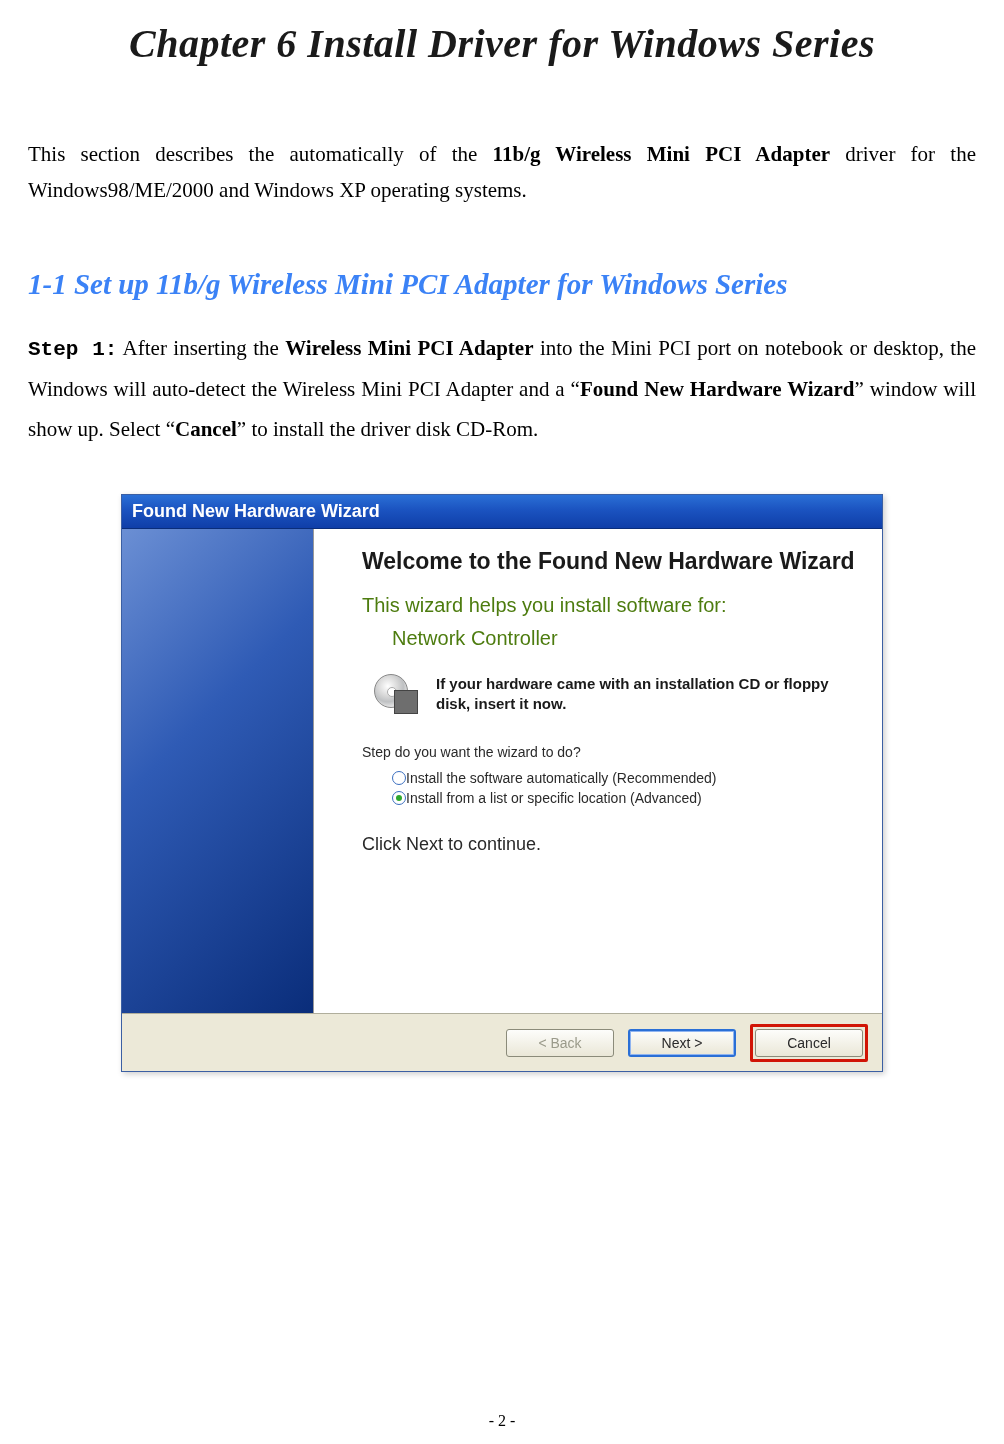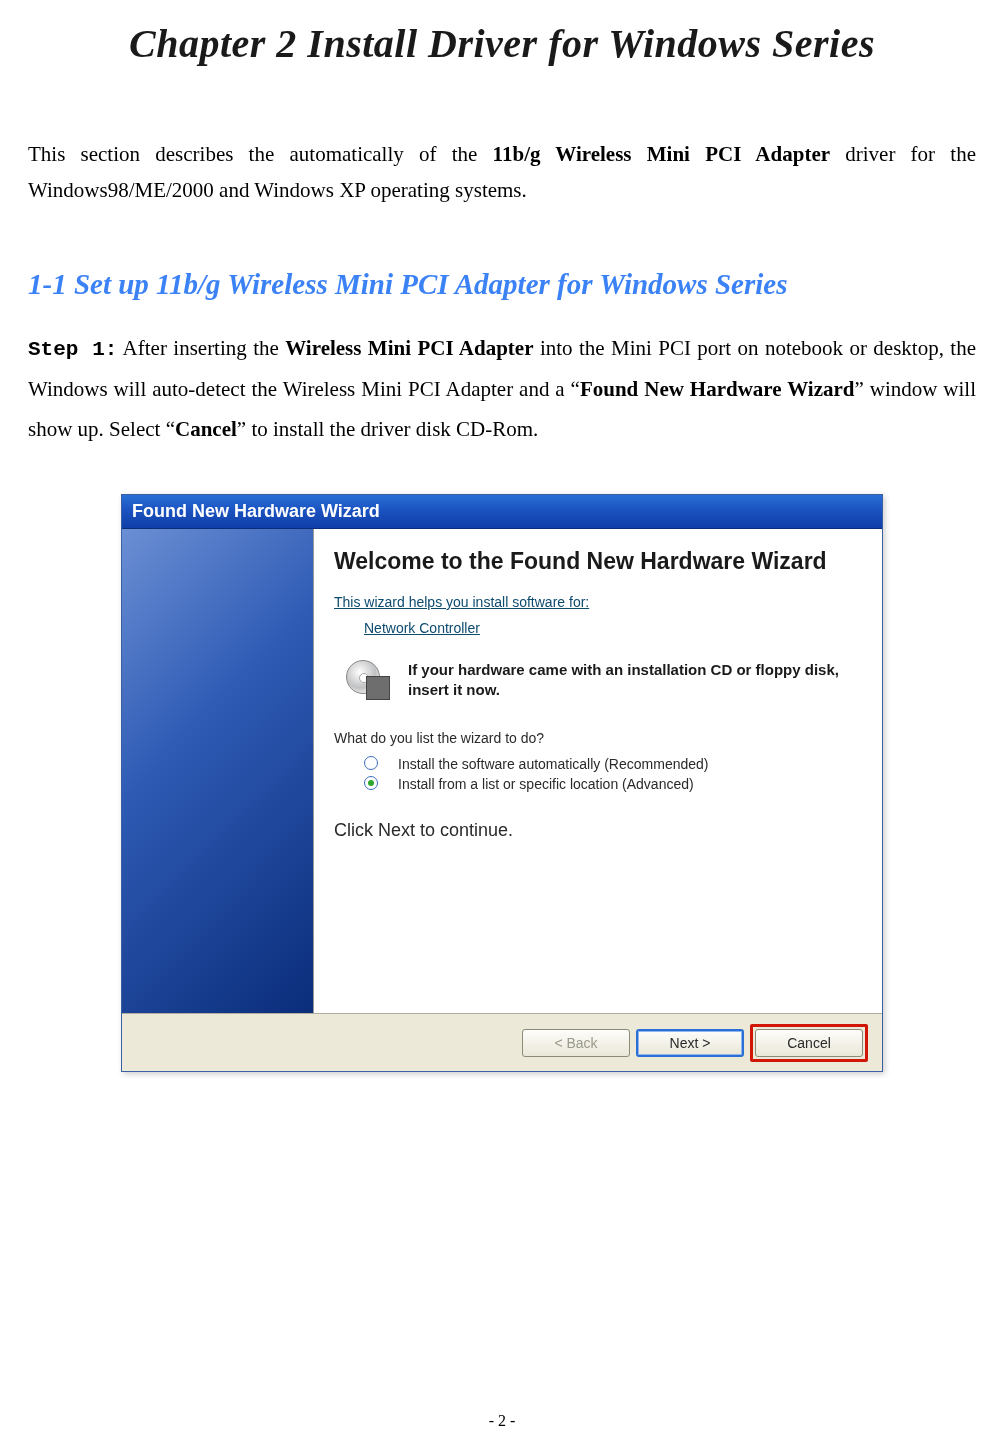--- a/index.html
+++ b/index.html
@@ -74,29 +74,30 @@
     }
     .wiz-left {
       width: 192px;
       background: linear-gradient(135deg, #6b8fd4 0%, #2f5bb5 40%, #0a2d7a 100%);
       border-right: 1px solid #999;
     }
     .wiz-right {
       flex: 1;
       padding: 18px 22px 16px 20px;
       color: #1a1a1a;
+      margin-left: 28px;
     }
     .wiz-h1 {
       font-size: 23px;
       font-weight: bold;
       line-height: 1.25;
       margin-bottom: 18px;
       color: #1a1a1a;
     }
-    .wiz-p { font-size: 14px; margin-bottom: 10px; color: #0c4a6e; text-decoration: underline; }
+    .wiz-p { font-size: 20px; margin-bottom: 10px; color: #4d7c0f; }
     .device { margin: 6px 0 24px 30px; }
 
     .cd-row {
       display: flex;
       align-items: center;
       gap: 18px;
       margin: 18px 0 30px 12px;
     }
     .cd-icon {
       width: 44px; height: 40px;
@@ -116,21 +117,21 @@
       position: absolute; right: 0; bottom: 0;
       width: 24px; height: 24px; background: #6e6e6e;
       border: 1px solid #444;
     }
     .cd-text {
       font-weight: bold; font-size: 15px; line-height: 1.35;
       color: #1a1a1a; flex: 1;
     }
 
     .radio-row {
-      display: flex; align-items: flex-start; gap: 20px;
+      display: flex; align-items: center; gap: 0;
       margin: 4px 0 4px 30px;
     }
     .radio {
       width: 14px; height: 14px; border-radius: 50%;
       border: 1px solid #3b6fbf; background: #fff;
       display: flex; align-items: center; justify-content: center;
     }
     .radio.selected::after {
       content: ""; width: 6px; height: 6px; border-radius: 50%;
       background: #2fa82f;
@@ -139,21 +140,21 @@
     .wiz-prompt { margin: 24px 0 10px 0; font-size: 14px; color: #2a2a2a; }
     .wiz-continue { margin-top: 28px; font-size: 18px; color: #2a2a2a; }
 
     .wiz-buttons {
       height: 58px;
       background: #ece9d8;
       border-top: 1px solid #b0ae9c;
       display: flex;
       align-items: center;
       justify-content: flex-end;
-      gap: 6px;
+      gap: 14px;
       padding: 0 14px;
     }
     .xp-btn {
       min-width: 108px; height: 28px;
       background: linear-gradient(to bottom, #fdfdfb, #eae7d7);
       border: 1px solid #8b8b7a;
       border-radius: 3px;
       font-family: Tahoma, Arial, sans-serif;
       font-size: 14px;
       display: flex; align-items: center; justify-content: center;
@@ -174,21 +175,21 @@
       position: absolute;
       bottom: 14px;
       left: 0; right: 0;
       text-align: center;
       font-size: 16px;
     }
   </style>
 </head>
 <body>
 
-<h1 class="chapter-title">Chapter 2 Install Driver for Windows Series</h1>
+<h1 class="chapter-title">Chapter 6 Install Driver for Windows Series</h1>
 
 <p class="intro">
   <span>This section describes the automatically of the </span><b>11b/g Wireless Mini PCI Adapter</b><span> driver for the Windows98/ME/2000 and Windows XP operating systems.</span>
 </p>
 
 <h2 class="section-title">1-1 Set up 11b/g Wireless Mini PCI Adapter for Windows Series</h2>
 
 <p class="step">
   <span class="step-label">Step 1:</span><span> After inserting the </span><b>Wireless Mini PCI Adapter</b><span> into the Mini PCI port on notebook or desktop, the Windows will auto-detect the Wireless Mini PCI Adapter and a “</span><b>Found New Hardware Wizard</b><span>” window will show up. Select “</span><b>Cancel</b><span>” to install the driver disk CD-Rom.</span>
 </p>
@@ -204,21 +205,21 @@
         <div class="wiz-h1">Welcome to the Found New Hardware Wizard</div>
         <div class="wiz-p">This wizard helps you install software for:</div>
         <div class="wiz-p device">Network Controller</div>
         <div class="cd-row">
           <div class="cd-icon">
             <div class="disc"></div>
             <div class="floppy"></div>
           </div>
           <div class="cd-text">If your hardware came with an installation CD or floppy disk, insert it now.</div>
         </div>
-        <div class="wiz-prompt">What do you list the wizard to do?</div>
+        <div class="wiz-prompt">Step do you want the wizard to do?</div>
         <div class="radio-row">
           <span class="radio"></span>
           <span class="radio-label">Install the software automatically (Recommended)</span>
         </div>
         <div class="radio-row">
           <span class="radio selected"></span>
           <span class="radio-label">Install from a list or specific location (Advanced)</span>
         </div>
         <div class="wiz-continue">Click Next to continue.</div>
       </div>

